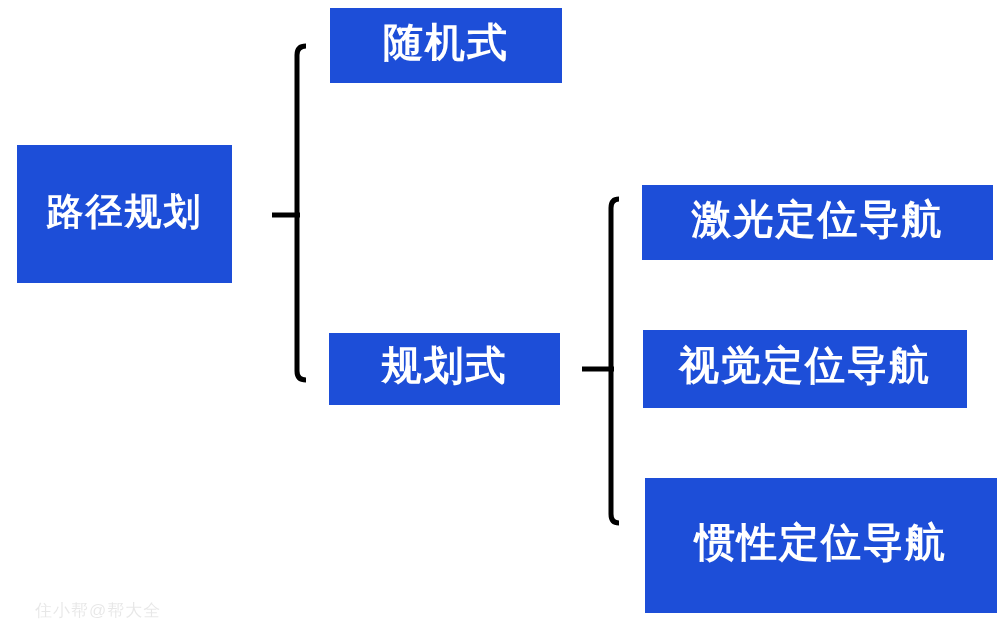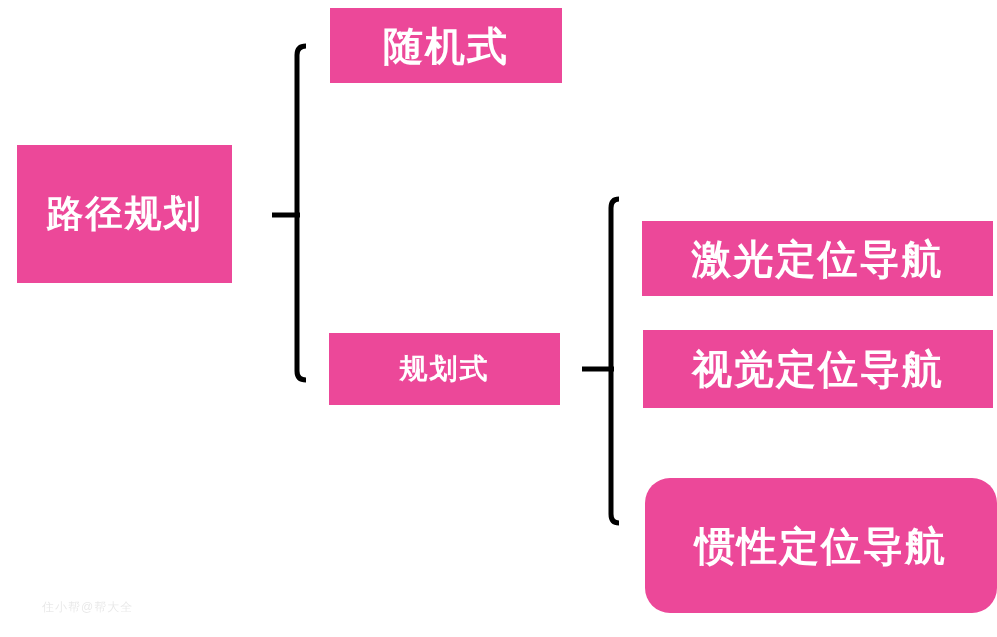--- a/index.html
+++ b/index.html
@@ -22,39 +22,40 @@
     width: 997px;
     height: 637px;
   }
   .node {
     position: absolute;
     display: flex;
     flex-direction: column;
     align-items: center;
     justify-content: center;
     text-align: center;
-    background: #ec4899;
+    background: #1d4ed8;
     color: #ffffff;
     font-weight: bold;
     letter-spacing: 2px;
     line-height: 1.3;
     box-sizing: border-box;
+    font-family: Liberation Mono, monospace;
   }
   .node span { display: block; white-space: nowrap; }
   .node-root     { left: 17px;  top: 145px; width: 215px; height: 138px; font-size: 37px; text-align: right; }
   .node-random   { left: 330px; top: 8px;   width: 232px; height: 75px;  font-size: 40px; }
-  .node-planned  { left: 329px; top: 333px; width: 231px; height: 72px;  font-size: 28px; }
-  .node-laser    { left: 642px; top: 185px; width: 351px; height: 75px;  font-size: 40px; margin-top: 36px; }
-  .node-visual   { left: 643px; top: 330px; width: 350px; height: 78px;  font-size: 40px; }
-  .node-inertial { left: 645px; top: 478px; width: 352px; height: 135px; font-size: 40px; line-height: 1.45; border-radius: 25px; }
+  .node-planned  { left: 329px; top: 333px; width: 231px; height: 72px;  font-size: 40px; }
+  .node-laser    { left: 642px; top: 185px; width: 351px; height: 75px;  font-size: 40px; }
+  .node-visual   { left: 643px; top: 330px; width: 324px; height: 78px;  font-size: 40px; }
+  .node-inertial { left: 645px; top: 478px; width: 352px; height: 135px; font-size: 40px; line-height: 1.45; }
   .watermark {
     position: absolute;
-    left: 42px;
+    left: 35px;
     top: 599px;
-    font-size: 12px;
+    font-size: 17px;
     color: #000000;
     opacity: 0.09;
     letter-spacing: 1px;
     white-space: nowrap;
   }
 </style>
 </head>
 <body>
 
 <div class="canvas">

